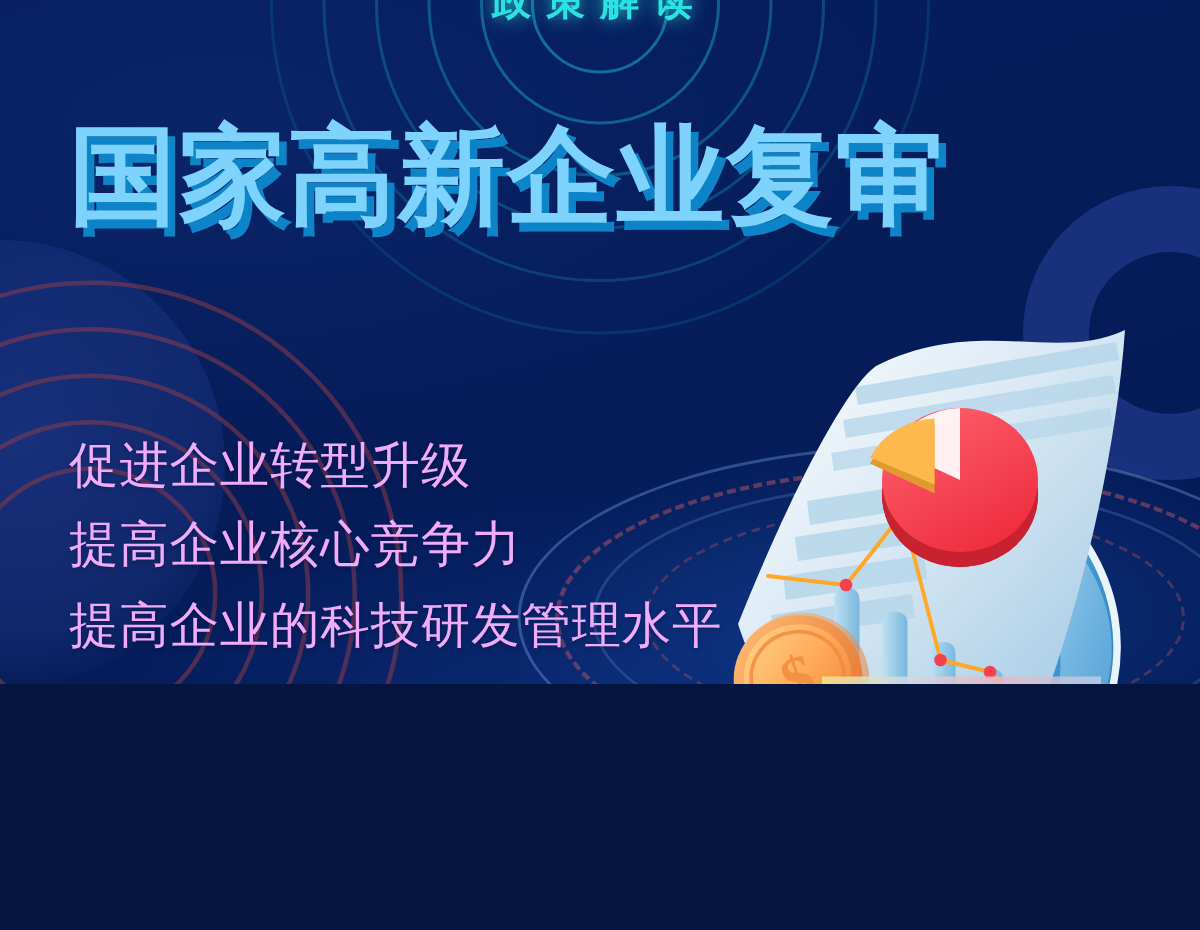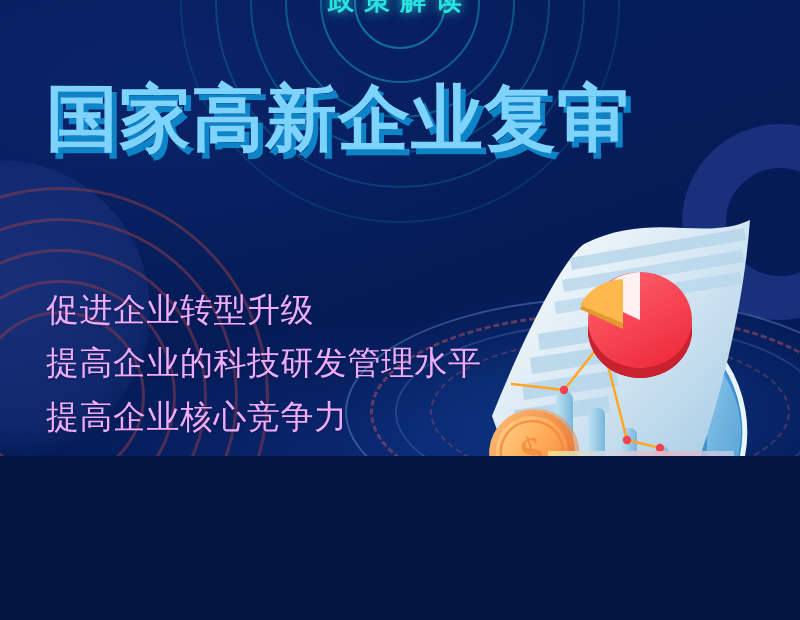--- a/index.html
+++ b/index.html
@@ -216,22 +216,22 @@
     <div class="ell fl-glow1"></div>
     <div class="ell fl-dash1"></div>
     <div class="ell fl-glow2"></div>
     <div class="ell fl-dash2"></div>
   </div>
 
   <div class="headline">国家高新企业复审</div>
 
   <div class="sublines">
     <div>促进企业转型升级</div>
+    <div>提高企业核心竞争力</div>
     <div>提高企业的科技研发管理水平</div>
-    <div>提高企业核心竞争力</div>
   </div>
 
   <div class="illus">
     <svg viewBox="0 0 348 424" xmlns="http://www.w3.org/2000/svg" aria-hidden="true">
       <defs>
         <linearGradient id="gPaper" x1="0" y1="0" x2="1" y2="1">
           <stop offset="0%" stop-color="#ffffff"></stop>
           <stop offset="42%" stop-color="#dceaf5"></stop>
           <stop offset="100%" stop-color="#9cc6e2"></stop>
         </linearGradient>

